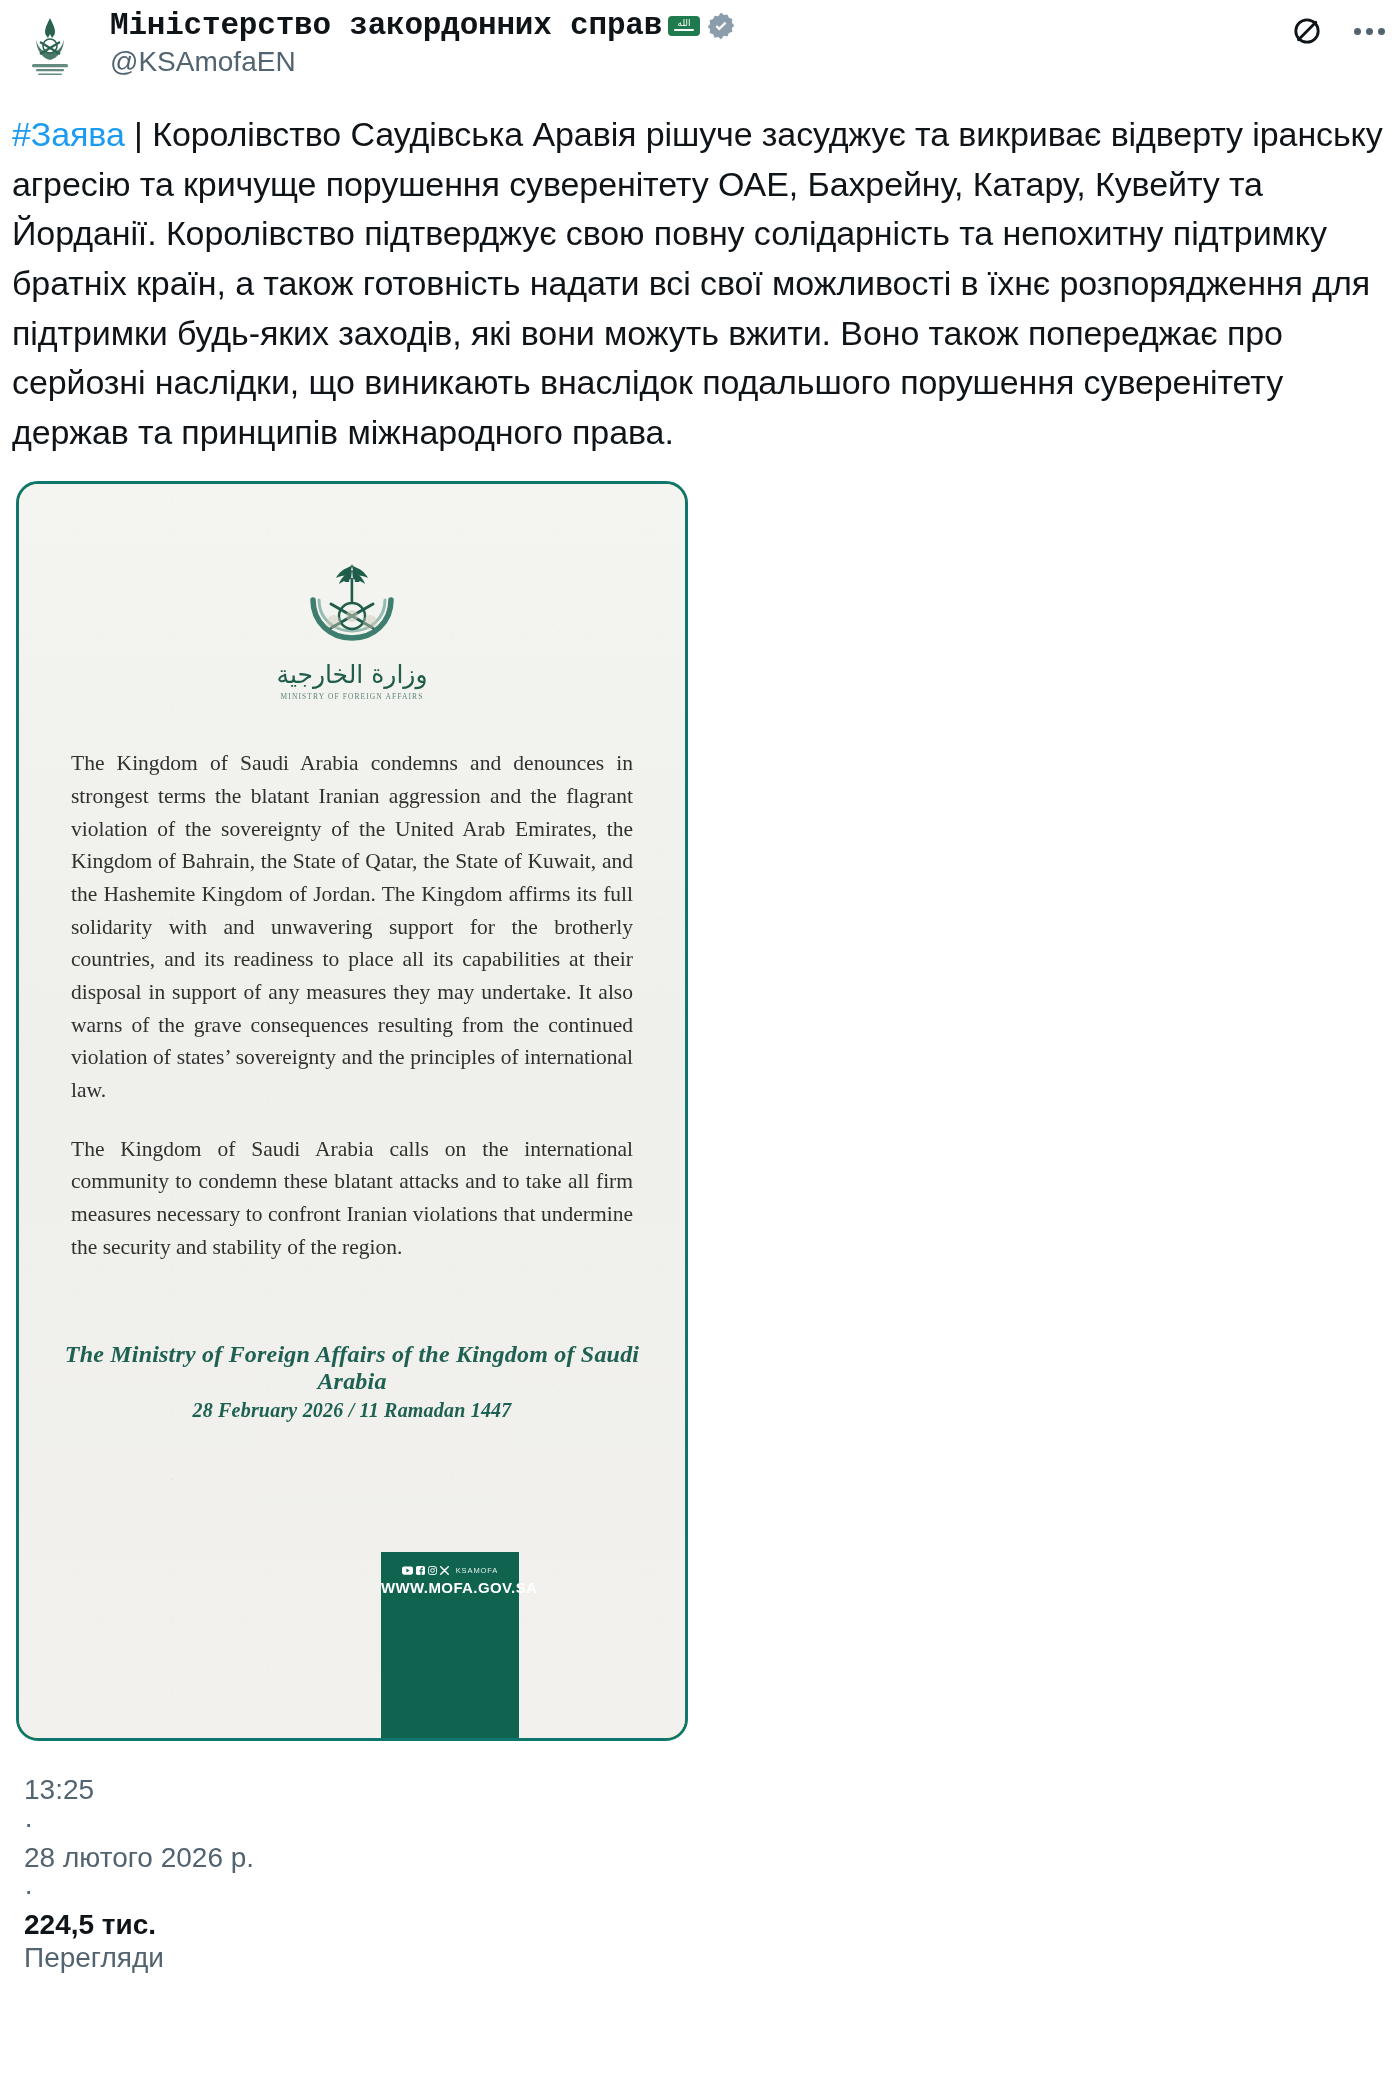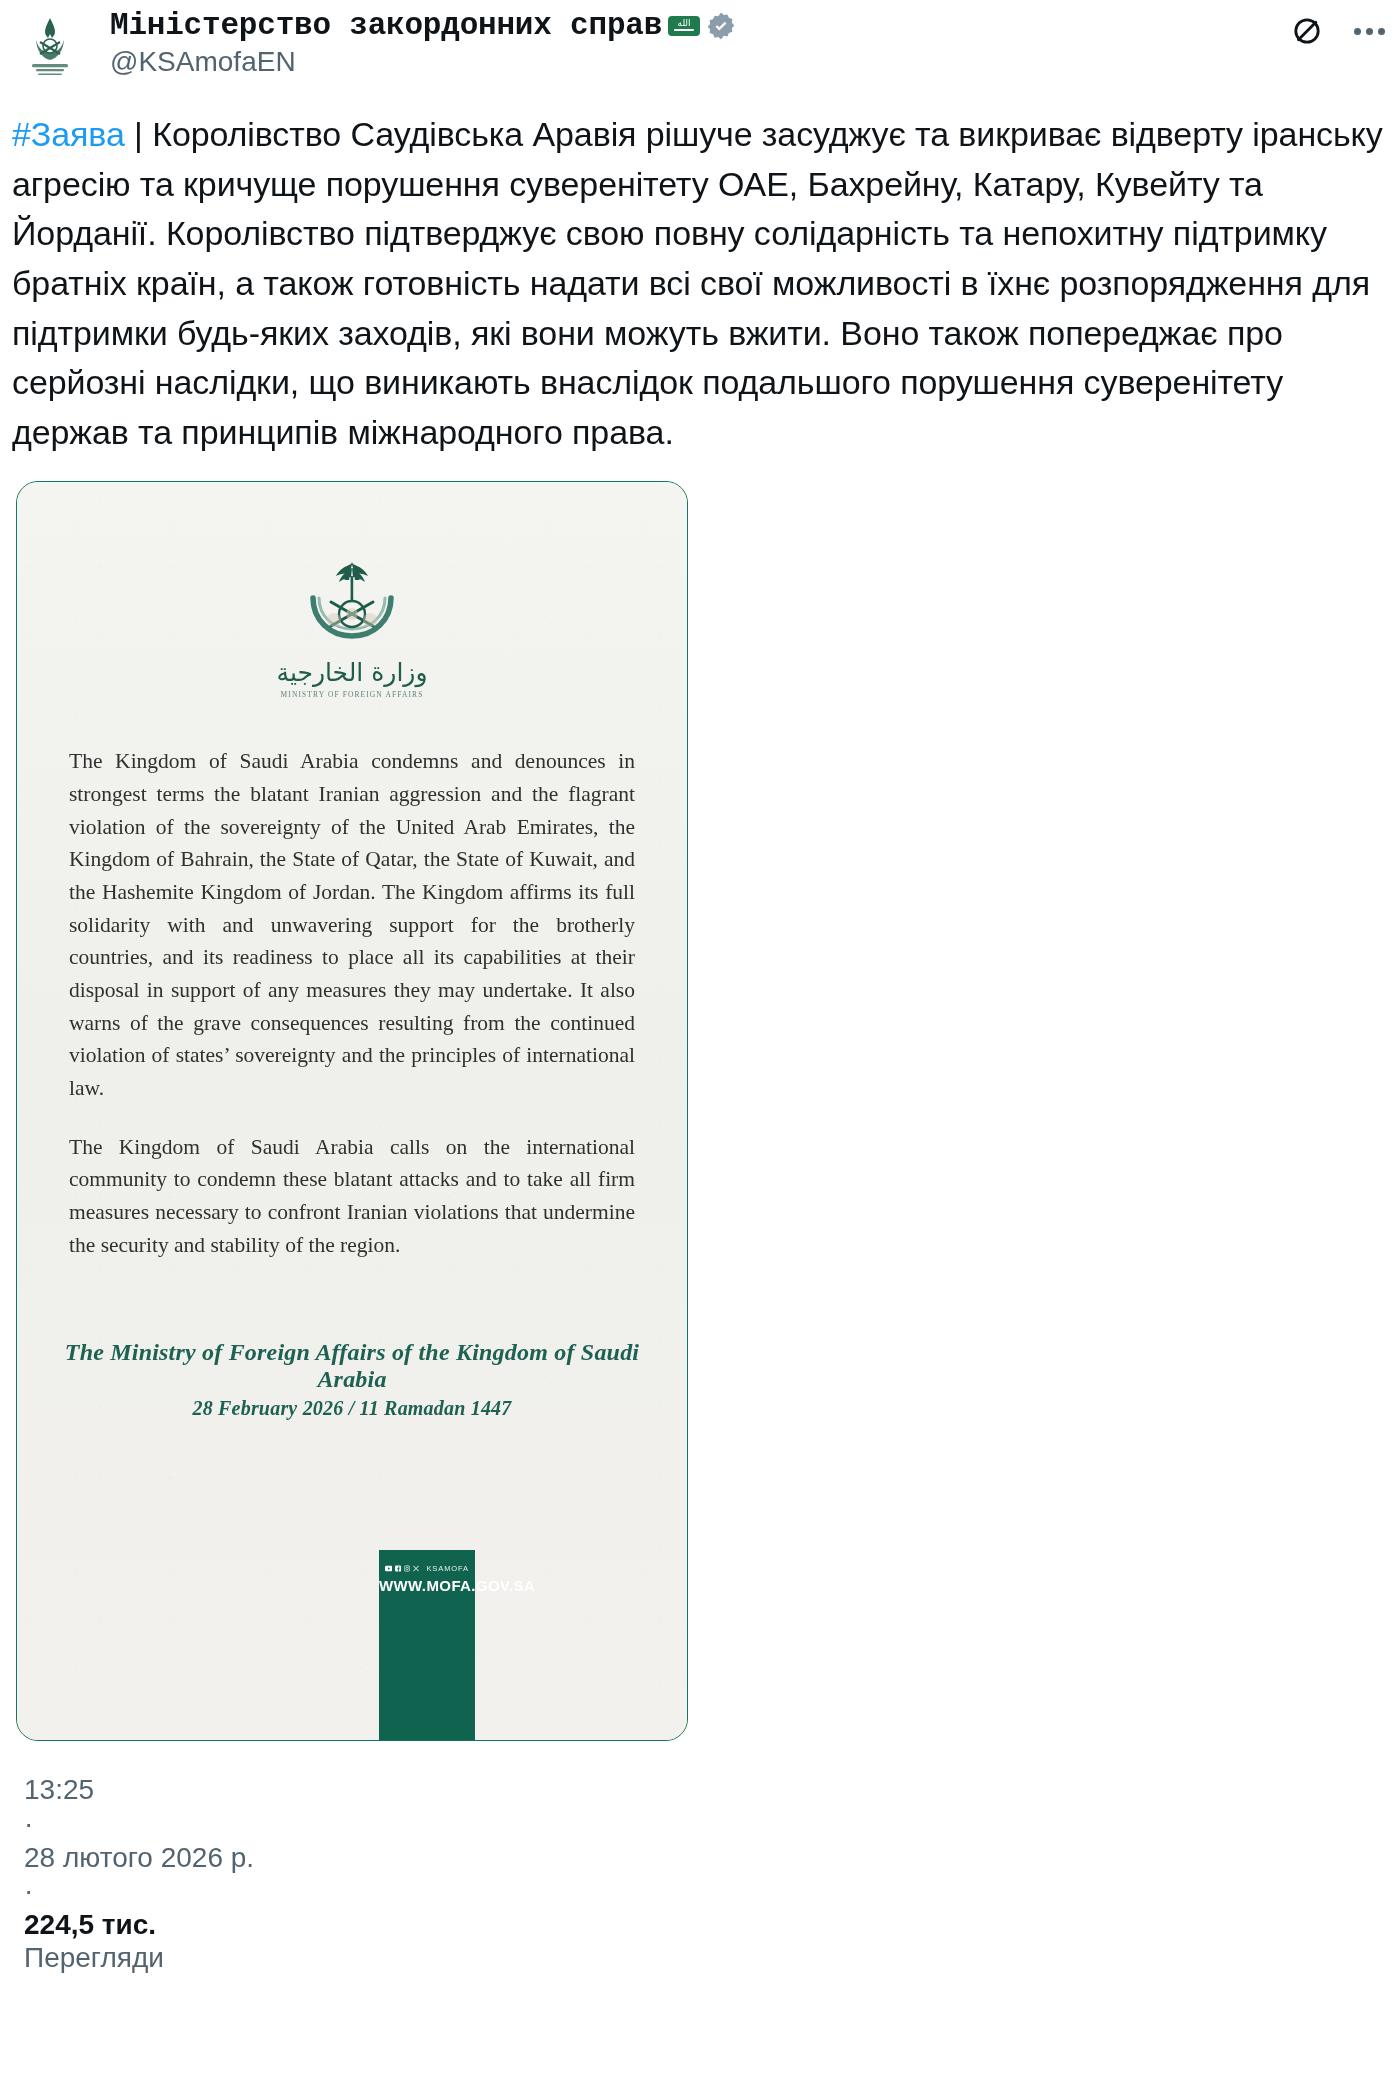--- a/index.html
+++ b/index.html
@@ -150,21 +150,21 @@
   .tweet-text .hashtag {
     color: #1d9bf0;
     cursor: pointer;
   }
 
   
   .media-card {
     margin: 24px 0 0 16px;
     width: 672px;
     height: 1260px;
-    border: 1px solid #0f766e;
+    border: 3px solid #0f766e;
     border-radius: 22px;
     overflow: hidden;
     background: #fde047;
     position: relative;
     box-sizing: border-box;
   }
   .paper {
     position: absolute;
     inset: 0;
     background:
@@ -231,21 +231,21 @@
     font-size: 20px;
     margin-top: 4px;
     letter-spacing: 0.2px;
     font-weight: 600;
   }
 
   .doc-footer {
     position: absolute;
     left: 362px;
     top: 1068px;
-    width: 96px;
+    width: 138px;
     bottom: 0;
     background: #10644f;
     padding: 14px 0 0 0;
     box-sizing: border-box;
     text-align: center;
   }
   .footer-row {
     display: flex;
     align-items: center;
     justify-content: center;

